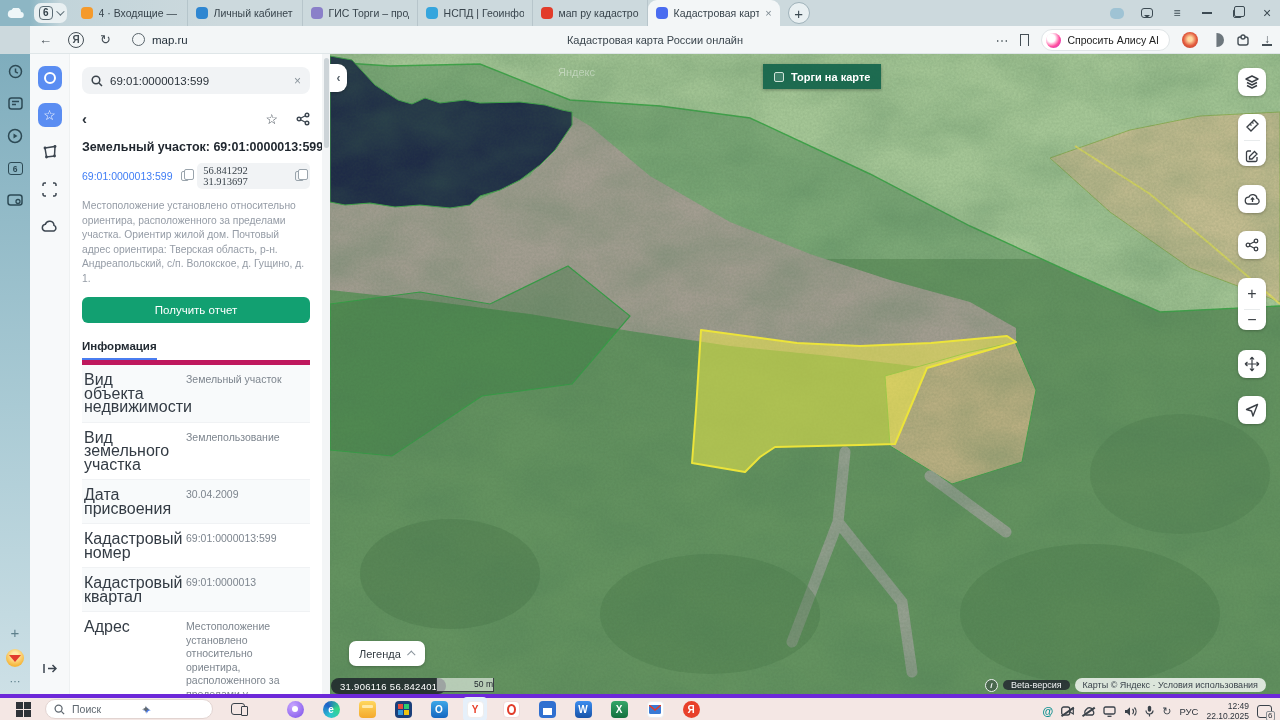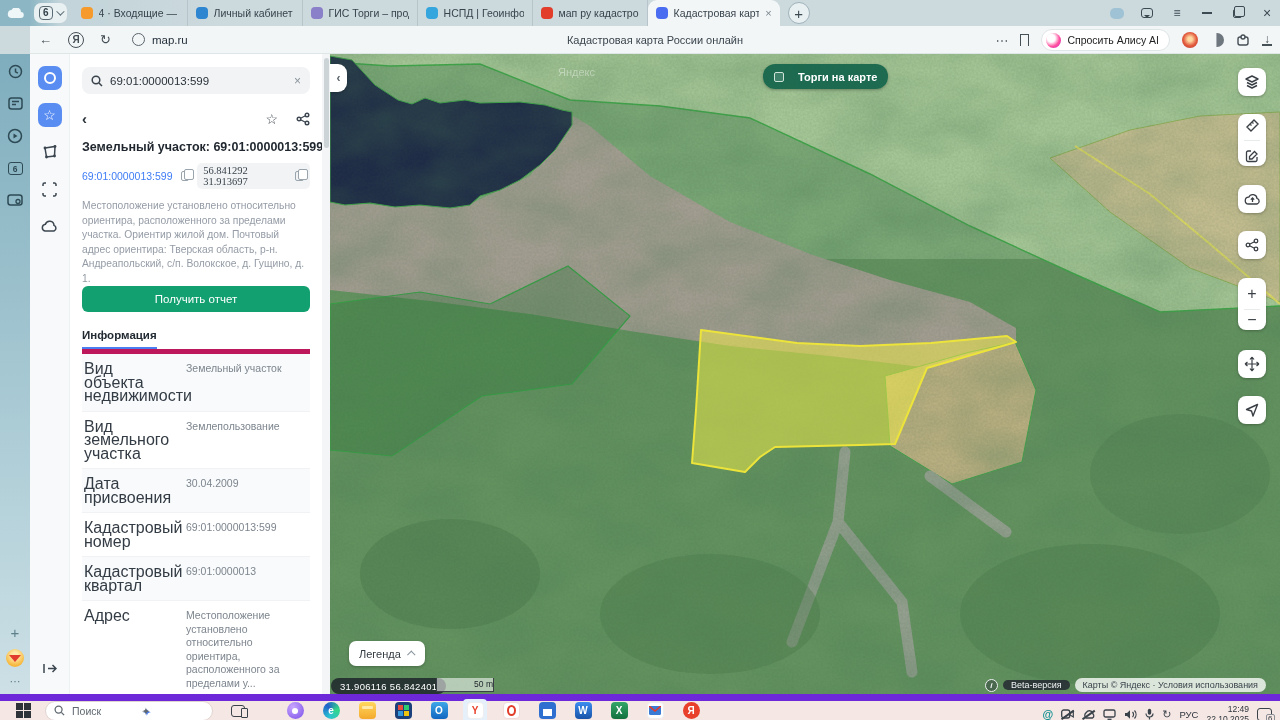--- a/index.html
+++ b/index.html
@@ -83,21 +83,21 @@
   .panel-head .back { font-size:15px; color:#2a323a; font-weight:bold;}
   .panel-head .spacer { flex:1; }
   .panel-head .hicon { margin-left:18px; color:#3c4650; font-size:14px;}
   .obj-title { margin-top:13px; font-size:12.5px; font-weight:bold; color:#1f262e; white-space:nowrap;}
   .link-row { margin-top:9px; display:flex; align-items:center; gap:8px;}
   .cad-link { font-size:10.5px; color:#3f7df5; }
   .copy-ic { width:9px; height:10px; border:1.2px solid #9aa4ac; border-radius:2px; position:relative; display:inline-block;}
   .copy-ic:before { content:""; position:absolute; left:2px; top:-3px; width:8px; height:9px; border:1.2px solid #9aa4ac; border-radius:2px; background:#fff;}
   .coord-chip { background:#f1f3f5; border-radius:5px; padding:2px 6px; font-size:10.5px; color:#3a434b; display:flex; align-items:center; gap:6px;font-family:Liberation Serif, serif;}
   .desc { margin-top:10px; font-size:10.3px; line-height:14.5px; color:#959ca6;}
-  .report-btn { width:100%; height:26px; background:#12a071; border:none; border-radius:6px;
+  .report-btn { margin-top:11px; width:100%; height:26px; background:#12a071; border:none; border-radius:6px;
     color:#fff; font-size:11.5px; font-family:inherit; }
   .ptabs { margin-top:13px; border-bottom:5px solid #be185d; }
   .ptab { display:inline-block; font-size:11.5px; color:#222a32; font-weight:bold; padding-bottom:6px; border-bottom:2.5px solid #4a7df0;}
   .info-row { display:flex; gap:10px; padding:8px 2px; border-bottom:1px solid #f0f2f4; }
   .info-row:nth-of-type(odd) { background:#f8fafb; }
   .ir-label { width:92px; flex:0 0 auto; font-size:16px; line-height:13.5px; color:#333b44;}
   .ir-val { flex:1; font-size:10.5px; line-height:13.5px; color:#7d858e;}
   .ir-link { display:block; margin-top:4px; color:#3f7df5; text-decoration:underline; font-size:10.5px;}
   #panel-scroll { width:8px; height:640px; background:#f3f5f6; flex:0 0 auto; position:relative;}
   #panel-scroll .thumb { position:absolute; left:1.5px; top:4px; width:5px; height:90px; border-radius:3px; background:#cdd4d8;}
@@ -106,22 +106,22 @@
   #map { position:relative; width:950px; height:640px; flex:0 0 auto; overflow:hidden; background:#7aa677;}
   #map svg.base { position:absolute; left:0; top:0; }
   .map-label { position:absolute; font-size:12.5px; font-weight:bold; color:#8f1612; letter-spacing:.2px;
     text-shadow:-1px -1px 0 #fff,1px -1px 0 #fff,-1px 1px 0 #fff,1px 1px 0 #fff,0 0 2px #fff; }
   .map-label:nth-of-type(1){ left:15px; top:320px; }
   .map-label:nth-of-type(2){ left:353px; top:320px; }
   .map-label:nth-of-type(3){ left:695px; top:320px; }
   .watermark { position:absolute; left:228px; top:12px; color:rgba(255,255,255,.4); font-size:11px;}
   .collapse-btn { position:absolute; left:0; top:10px; width:17px; height:28px; background:#fff; border-radius:0 9px 9px 0;
     box-shadow:0 1px 3px rgba(0,0,0,.25); display:flex; align-items:center; justify-content:center; color:#5a646c; font-size:12px; font-weight:bold;}
-  .torgi { position:absolute; left:433px; top:10px; height:25px; background:rgba(13,96,72,.88); border-radius:12px;
-    display:flex; align-items:center; gap:14px; padding:0 11px; box-shadow:0 1px 3px rgba(0,0,0,.3);}
+  .torgi { position:absolute; left:433px; top:10px; height:25px; background:rgba(13,96,72,.88); border-radius:0;
+    display:flex; align-items:center; gap:7px; padding:0 11px; box-shadow:0 1px 3px rgba(0,0,0,.3);}
   .torgi .cb { width:10px; height:10px; border:1.4px solid #cfe3d8; border-radius:2px; background:rgba(255,255,255,.15);}
   .torgi .tl { color:#fff; font-size:11px; font-weight:bold;}
   .mapctl { position:absolute; right:14px; width:28px; background:#fff; border-radius:8px; box-shadow:0 1px 3px rgba(0,0,0,.28);
     display:flex; flex-direction:column; align-items:center; justify-content:center;}
   .mapctl svg { display:block; }
   .mc-sep { width:16px; height:1px; background:#e8ebec; }
   .legend-btn { position:absolute; left:19px; top:587px; height:25px; background:#fff; border-radius:7px;
     display:flex; align-items:center; gap:8px; padding:0 10px; box-shadow:0 1px 3px rgba(0,0,0,.25);}
   .legend-btn span { font-size:11px; color:#333b42;}
   .legend-btn .chev { border-color:#8a949c; transform:rotate(-135deg) translateY(-1px); }
@@ -130,21 +130,21 @@
   .scalebar { position:absolute; left:106px; top:624px; width:58px; height:14px; background:rgba(255,255,255,.55);
     border:1px solid #3a3f45; border-top:none; font-size:8.5px; color:#22282e; text-align:right; line-height:13px;}
   .attr { position:absolute; right:14px; top:624px; display:flex; align-items:center; gap:5px;}
   .attr .info-c { width:13px; height:13px; border-radius:50%; border:1.3px solid #eef1f2; color:#eef1f2; font-size:8px;
     display:flex; align-items:center; justify-content:center; font-style:italic; font-weight:bold; background:rgba(40,44,54,.4);}
   .attr .beta { background:rgba(34,38,48,.82); color:#f0f2f4; font-size:9px; border-radius:8px; padding:0 8px;}
   .attr .cred { background:rgba(255,255,255,.78); color:#3a424a; font-size:9px; border-radius:8px; padding:2px 8px;}
 
   
   #taskbar { position:absolute; left:0; top:694px; width:1280px; height:26px; background:#f4e7e4;
-    border-top:7px solid #6d28d9; display:flex; align-items:center;}
+    border-top:4px solid #6d28d9; display:flex; align-items:center;}
   .tb-start { margin-left:16px; width:15px; height:15px; display:grid; grid-template-columns:7px 7px; gap:1px;}
   .tb-start i { background:#2d3338; width:7px; height:7px; display:block;}
   .tb-search { margin-left:14px; width:168px; height:20px; background:#fff; border:1px solid #e2d4d1; border-radius:10px;
     display:flex; align-items:center; gap:7px; padding:0 8px;}
   .tb-search span { font-size:10.5px; color:#5f6870; flex:1;}
   .sparkle { font-size:12px; color:#f0a72e; text-shadow:1px 1px 0 #4a7df0; }
   .taskview { margin-left:18px; width:14px; height:12px; border:1.4px solid #3a424a; border-radius:3px; position:relative;}
   .taskview:after { content:""; position:absolute; right:-4px; top:2px; width:5px; height:8px; border:1.4px solid #3a424a; border-radius:1px; background:#f4e7e4;}
   .tb-apps { display:flex; align-items:center; margin-left:38px; gap:12px;}
   .tb-app { width:24px; height:24px; position:relative; display:flex; align-items:center; justify-content:center;}

